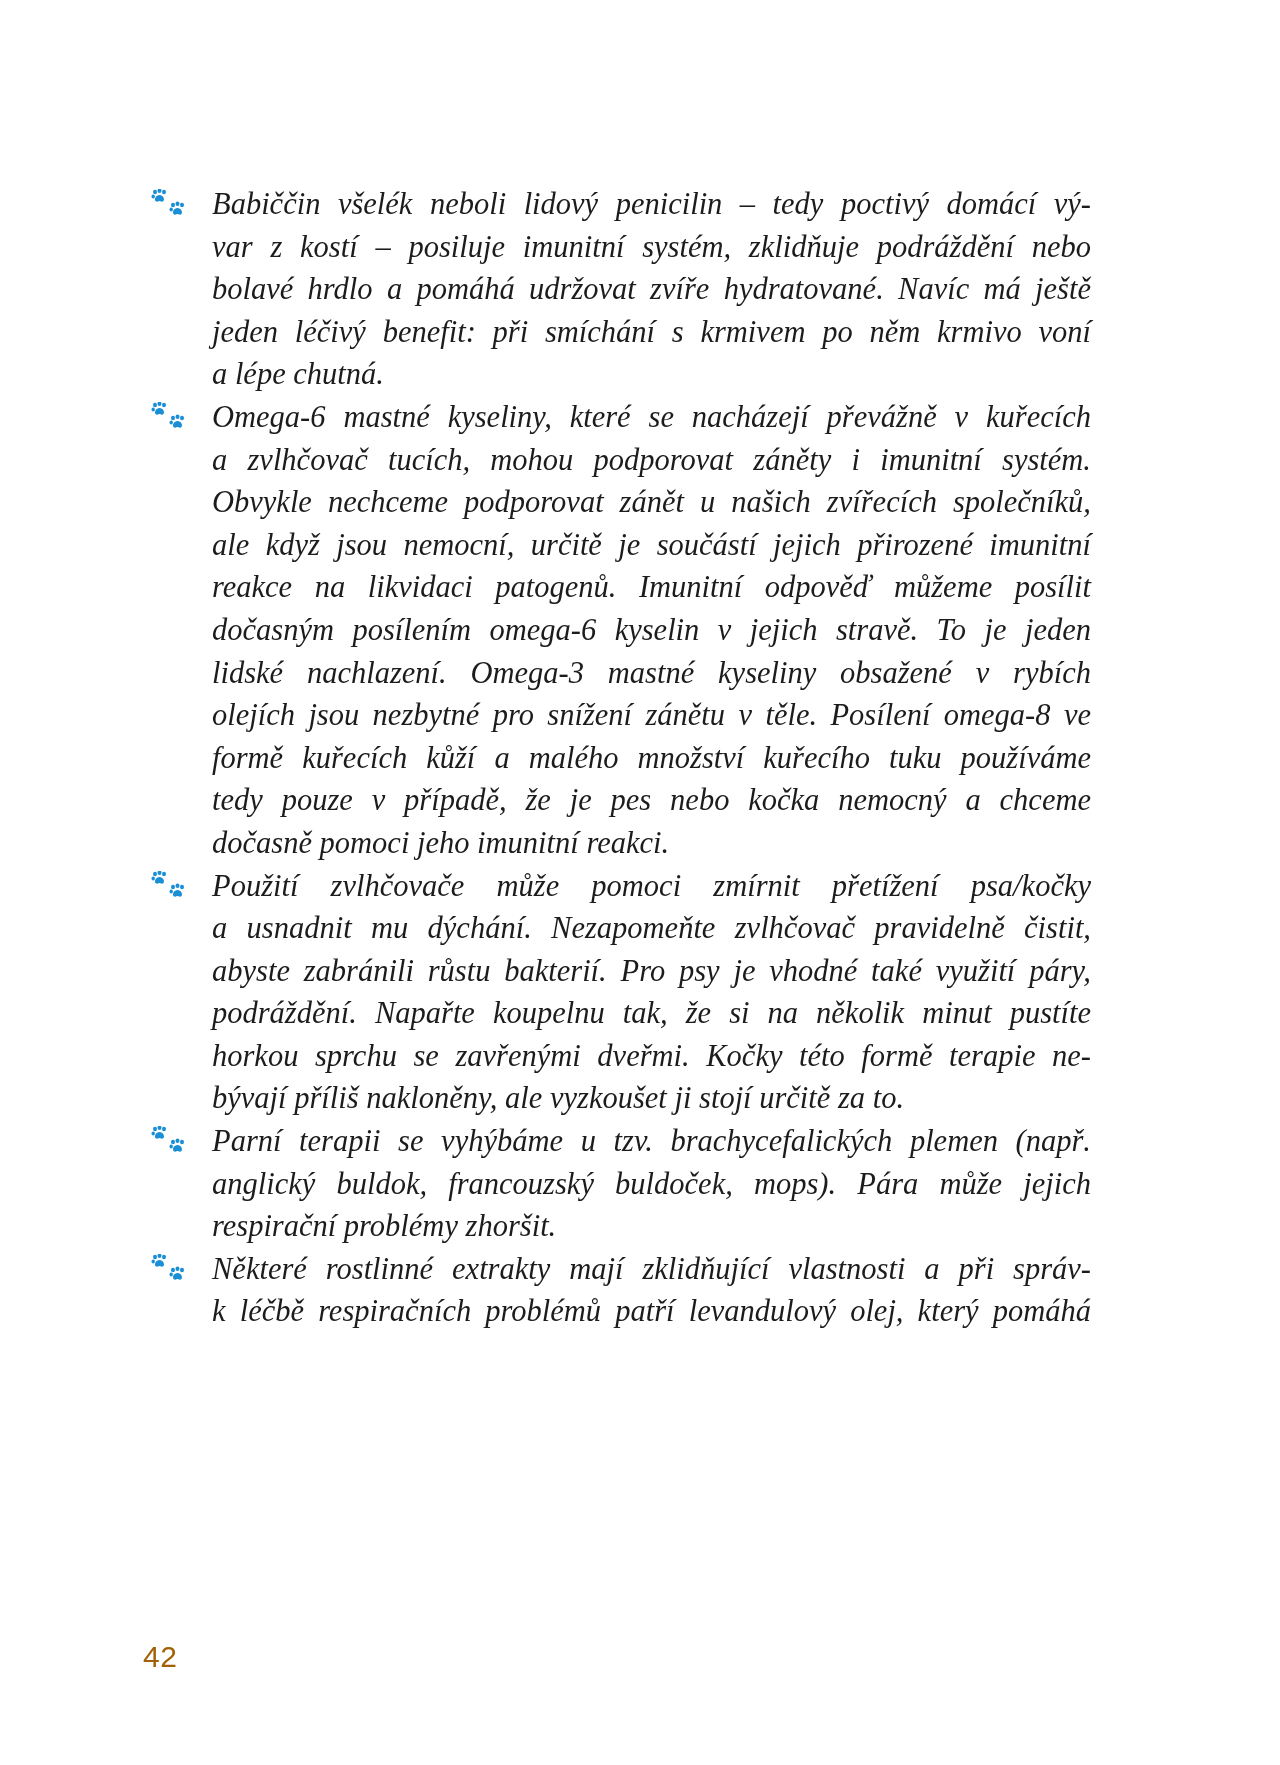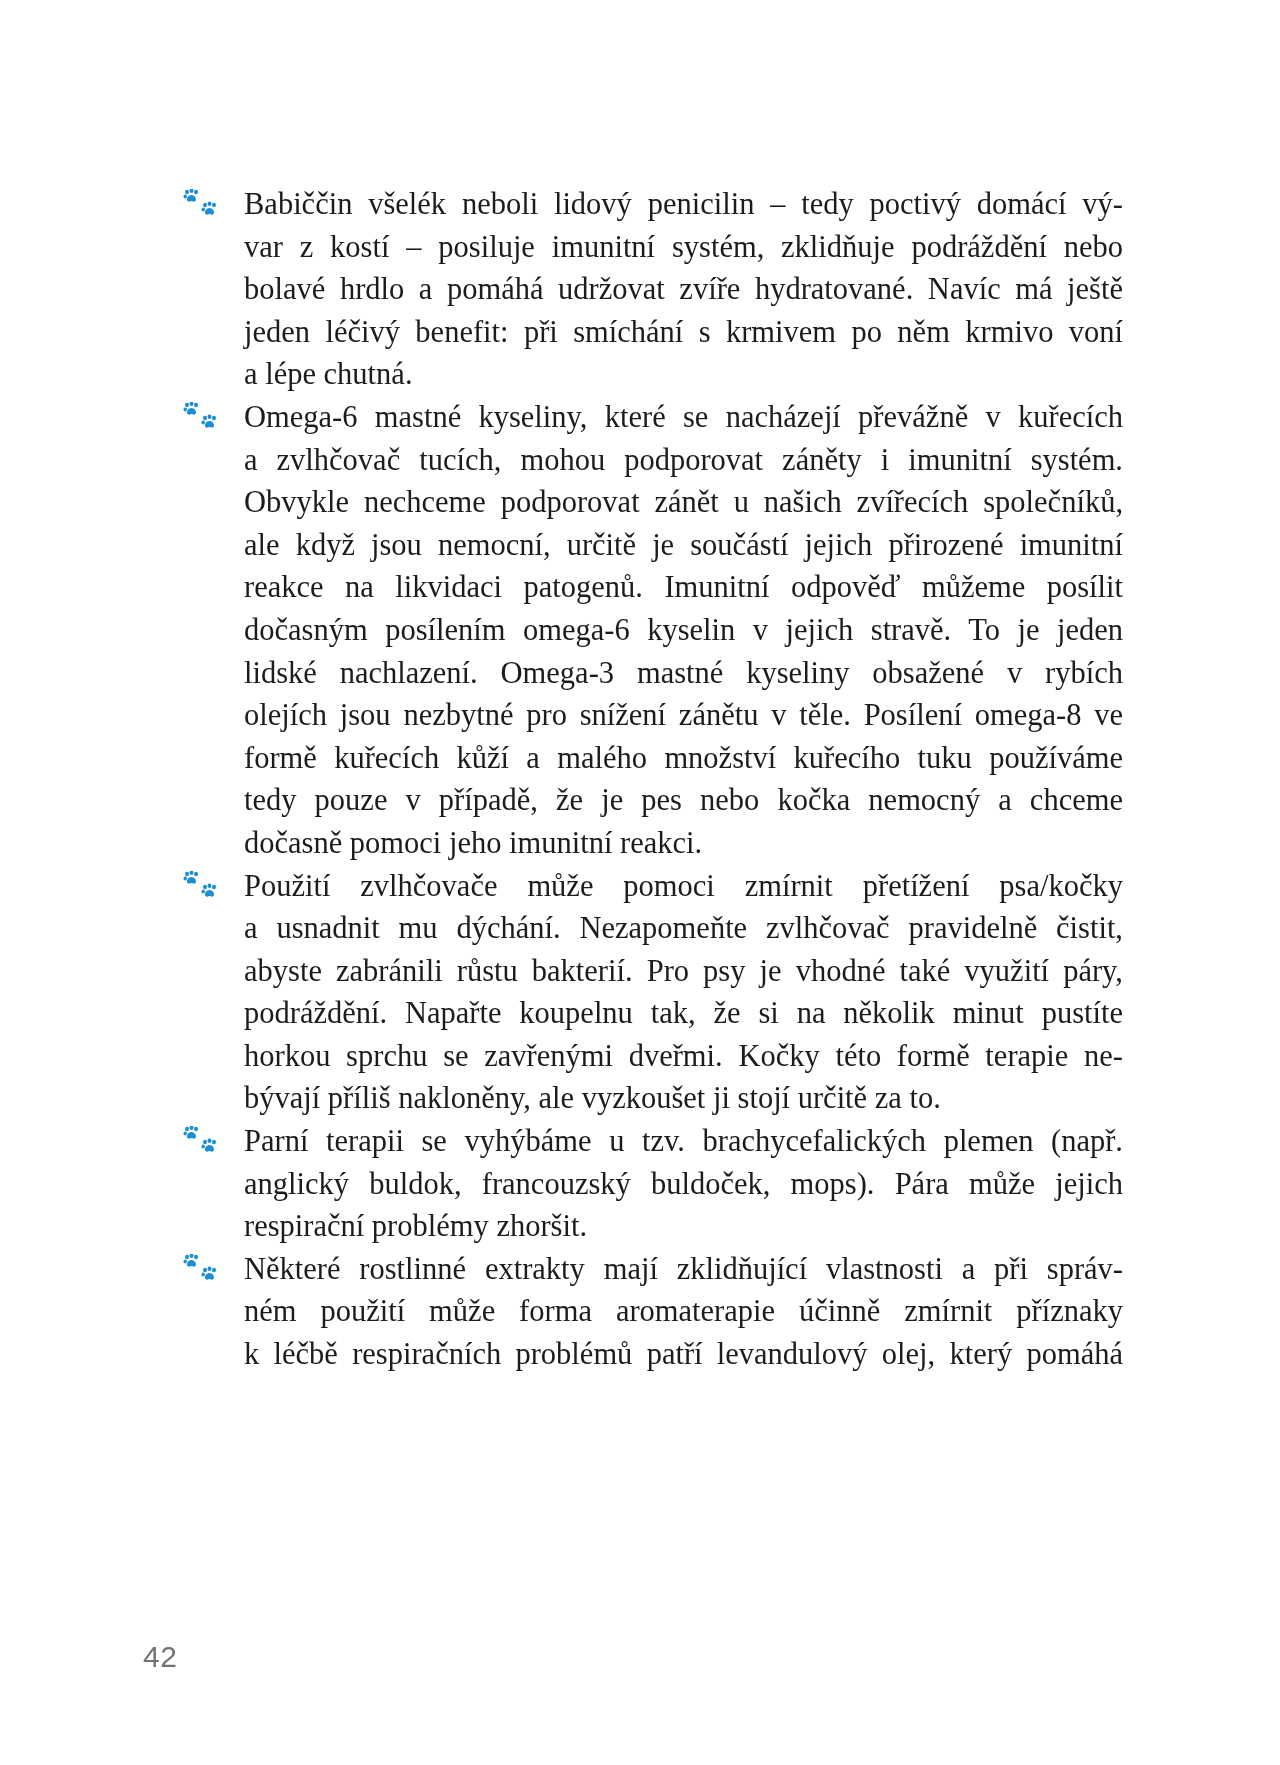--- a/index.html
+++ b/index.html
@@ -16,23 +16,24 @@
       color: #1c1c1c;
     }
     .page {
       position: absolute;
       left: 0; top: 0;
       width: 1280px;
       height: 1765px;
     }
     .content {
       position: absolute;
-      left: 183px;
+      left: 151px;
       top: 183px;
       width: 940px;
+      font-style: italic;
     }
     .item {
       position: relative;
       padding-left: 61px;
     }
     .paw {
       position: absolute;
       left: 0;
       top: 6px;
       width: 36px;
@@ -50,21 +51,21 @@
     }
     .line.last {
       text-align-last: left;
     }
     .page-number {
       position: absolute;
       left: 143px;
       top: 1640px;
       font-family: "Liberation Sans", "DejaVu Sans", sans-serif;
       font-size: 30px;
-      color: #737373;
+      color: #a16207;
       letter-spacing: 0.5px;
     }
   </style>
 </head>
 <body>
 
 <div class="page">
   <div class="content">
 
     <div class="item">
@@ -179,20 +180,19 @@
             <path d="M8.5 6 C5 6 3 10 4.5 12 C6 13.5 8 12 8.5 12 C9 12 11 13.5 12.5 12 C14 10 12 6 8.5 6 Z"></path>
             <ellipse cx="22" cy="16" rx="2" ry="2.3"></ellipse>
               <ellipse cx="26.5" cy="14.8" rx="2" ry="2.3"></ellipse>
               <ellipse cx="31" cy="16" rx="2" ry="2.3"></ellipse>
               <ellipse cx="20.2" cy="20.5" rx="1.7" ry="2"></ellipse>
             <path d="M26.5 19 C23 19 21 23 22.5 25 C24 26.5 26 25 26.5 25 C27 25 29 26.5 30.5 25 C32 23 30 19 26.5 19 Z"></path>
           </g>
         </svg>
       </span>
       <span class="line">Některé rostlinné extrakty mají zklidňující vlastnosti a při správ-</span>
-      <span class="line">ném použití může forma aromaterapie účinně zmírnit příznaky</span>
       <span class="line">k léčbě respiračních problémů patří levandulový olej, který pomáhá</span>
     </div>
 
   </div>
 
   <div class="page-number">42</div>
 </div>
 
 </body></html>

